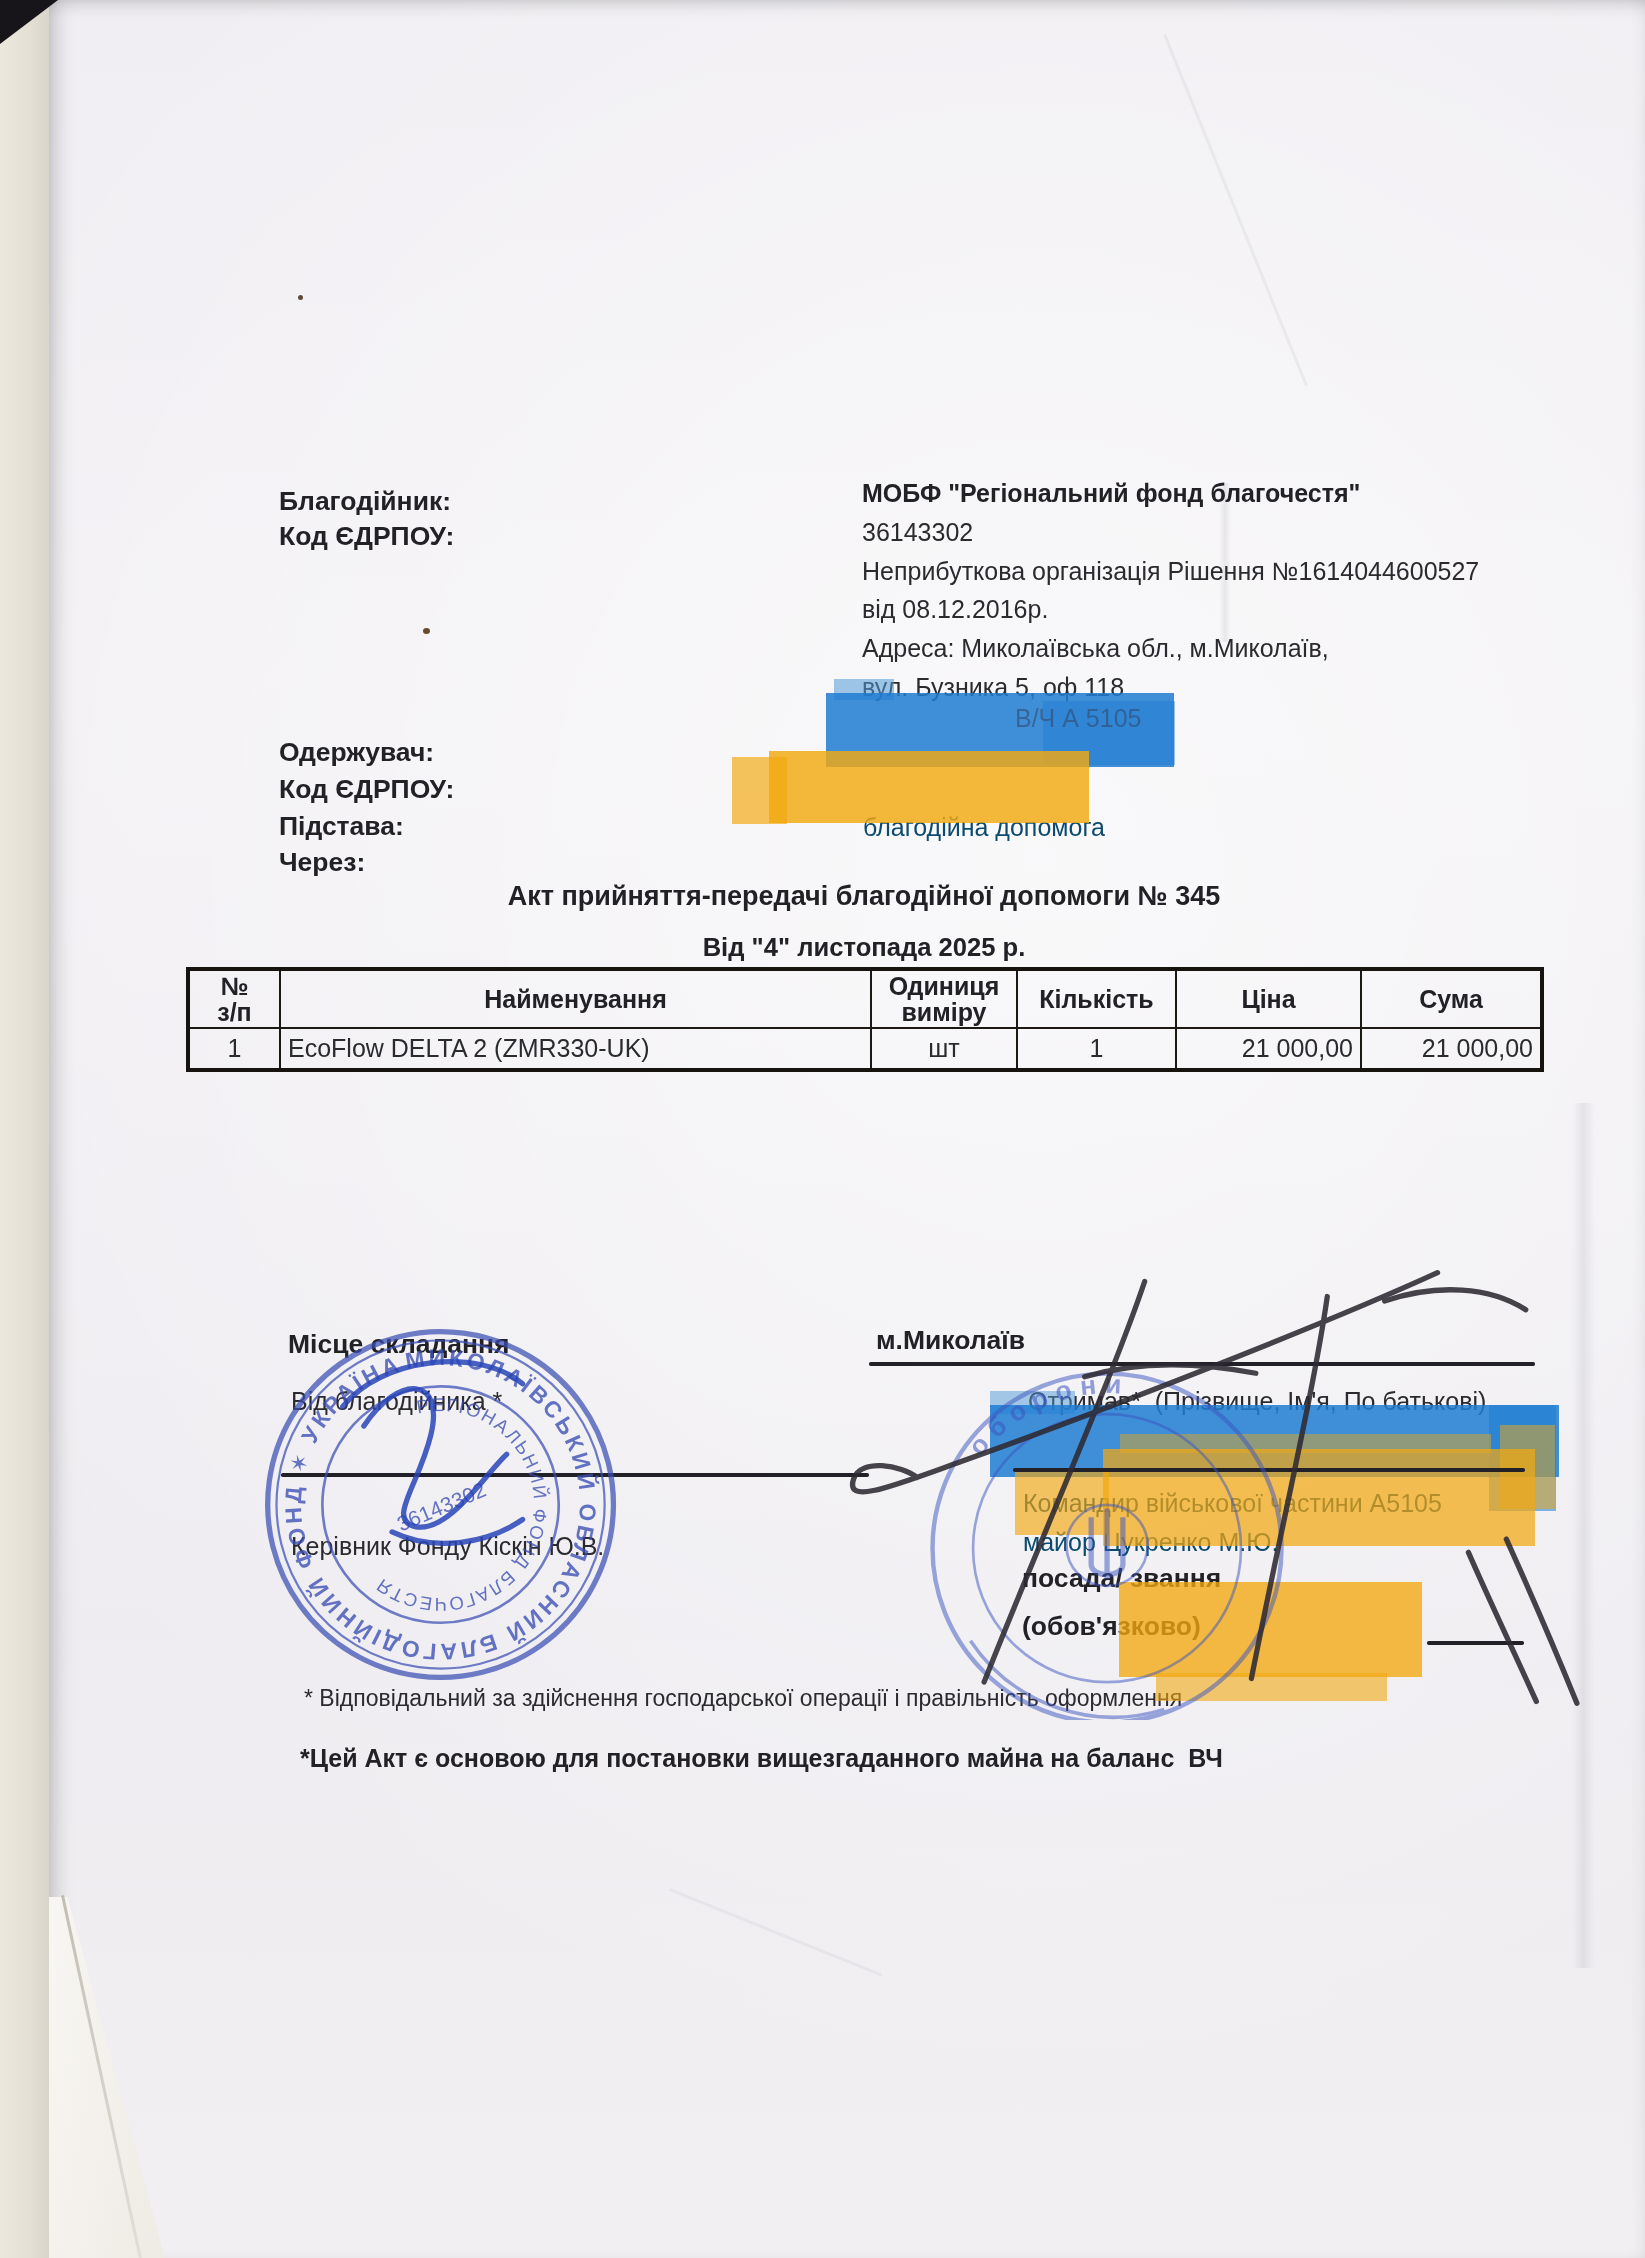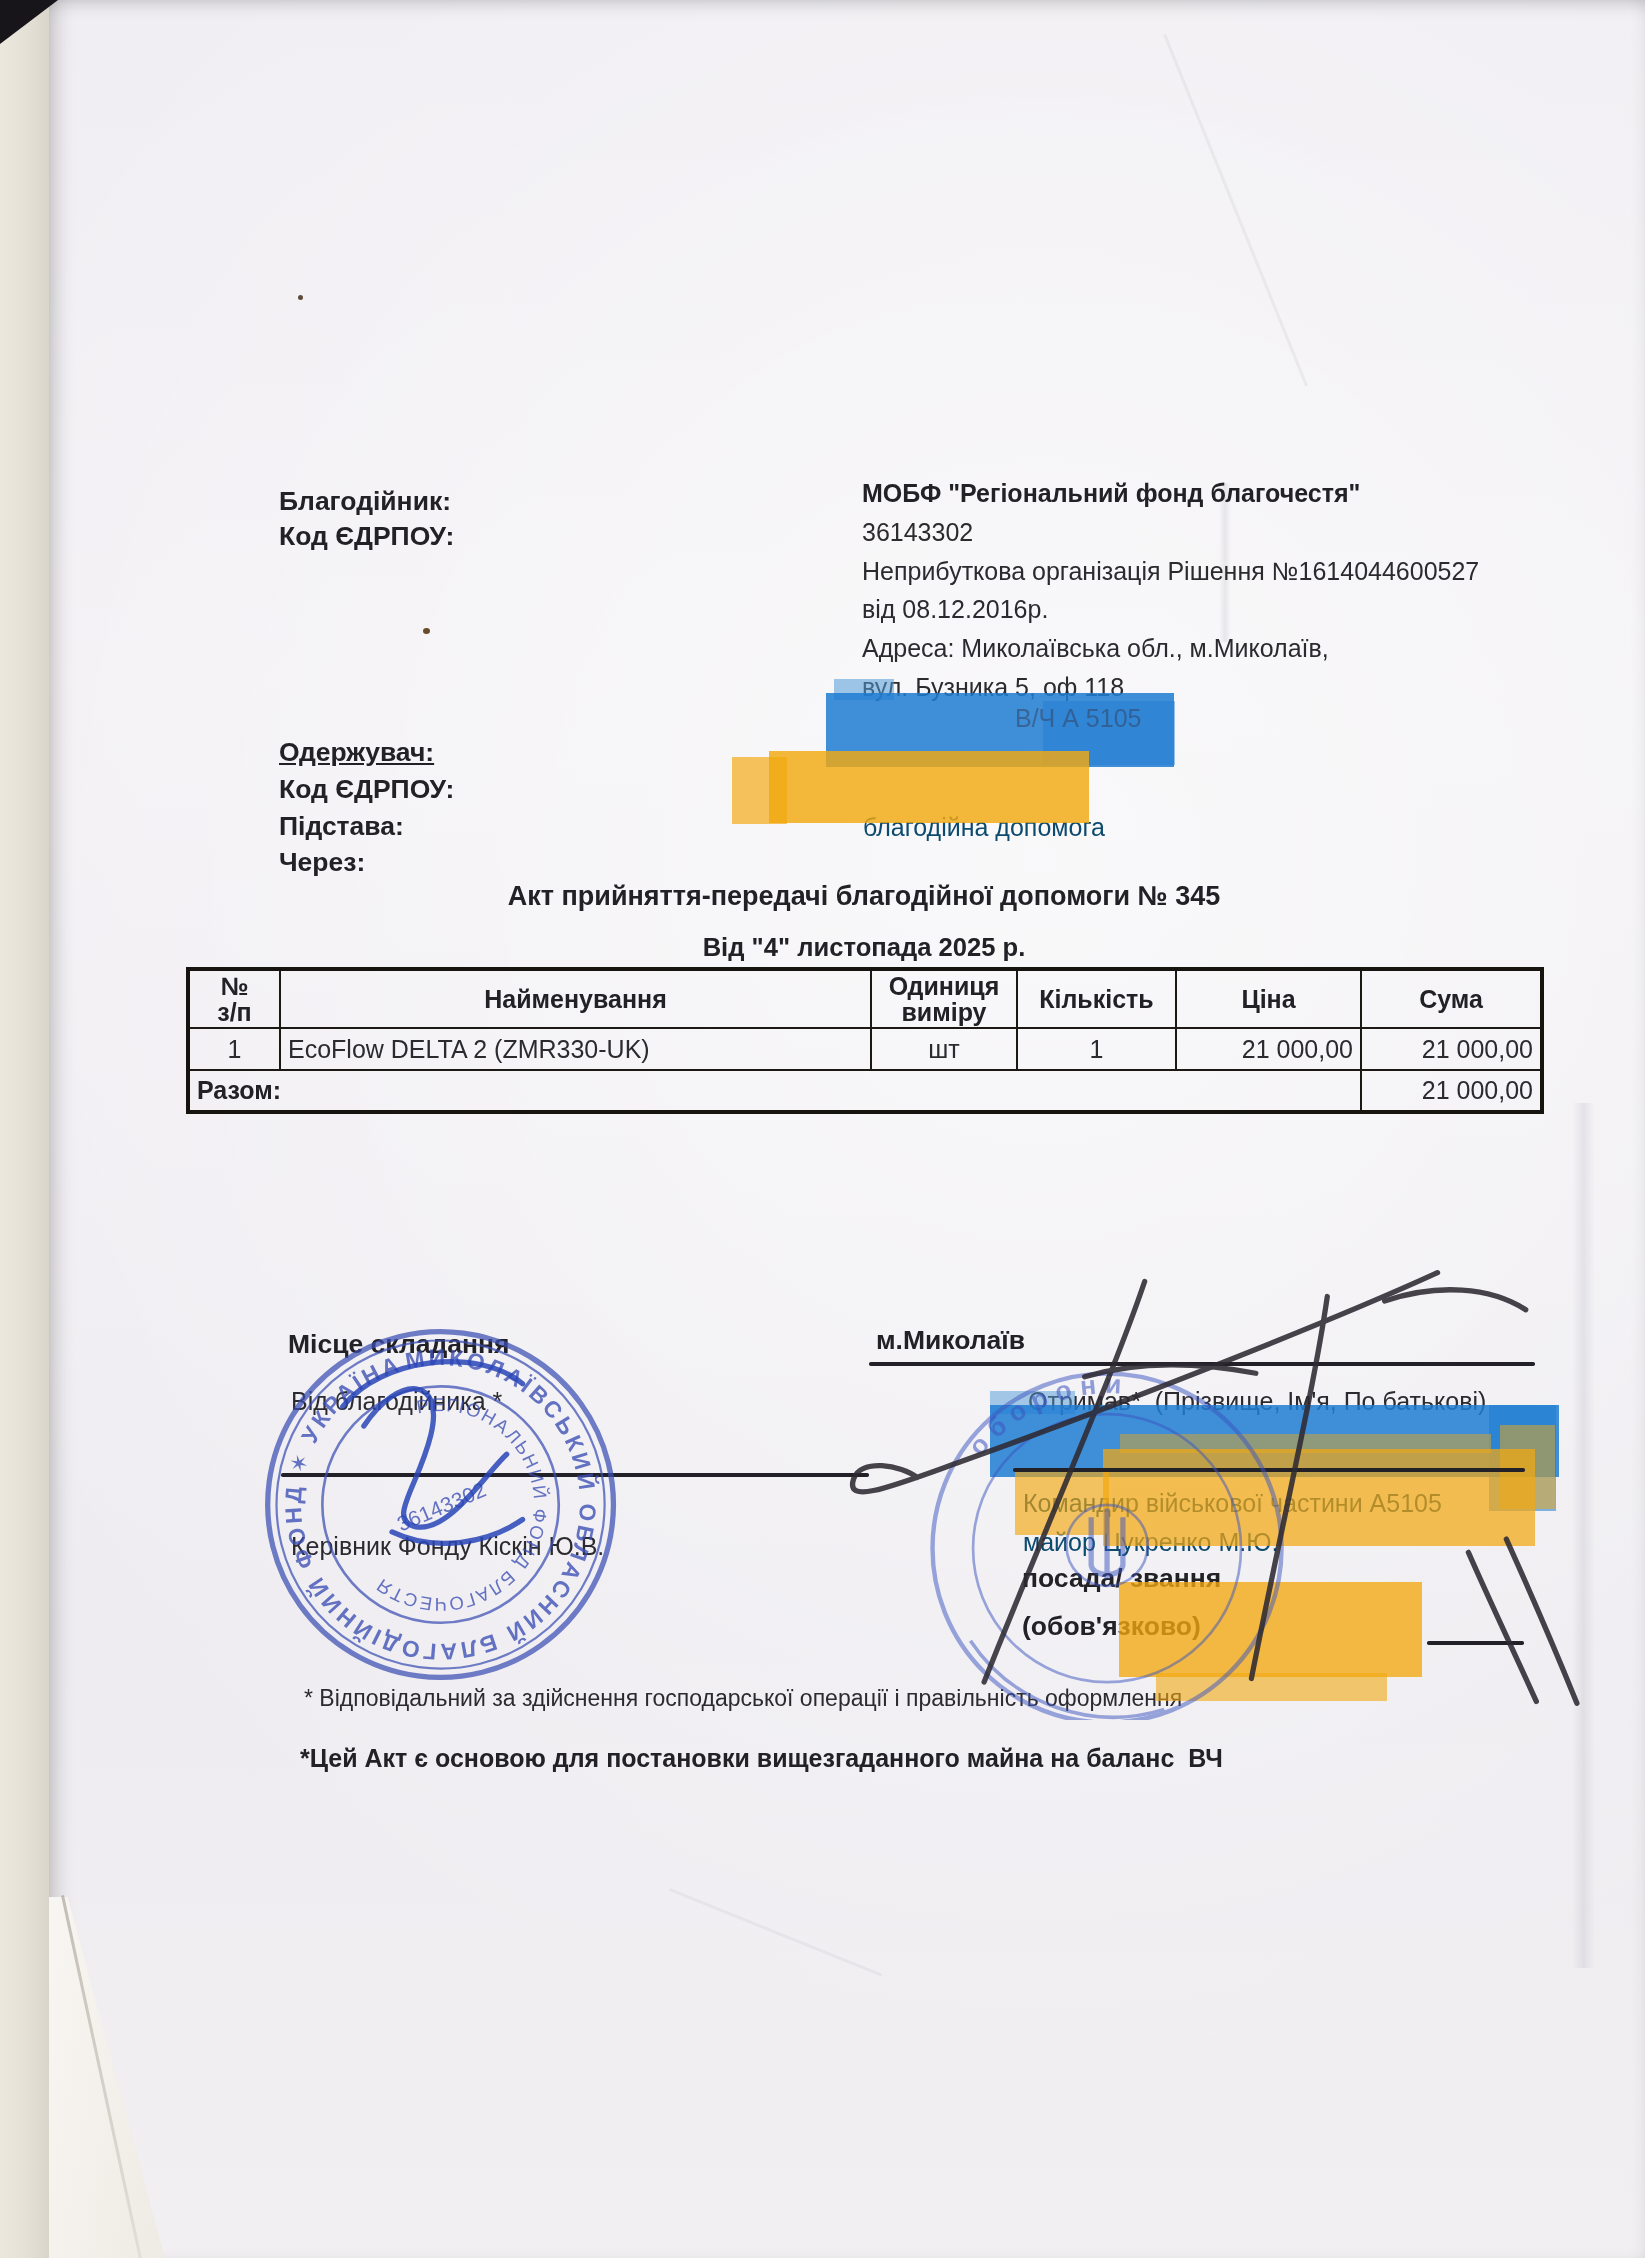--- a/index.html
+++ b/index.html
@@ -111,21 +111,21 @@
 <div class="abs lbl" style="left:279px;top:486px;">Благодійник:</div>
 <div class="abs lbl" style="left:279px;top:521px;">Код ЄДРПОУ:</div>
 
 <div class="abs txt bold" style="left:862px;top:479px;">МОБФ "Регіональний фонд благочестя"</div>
 <div class="abs txt" style="left:862px;top:518px;">36143302</div>
 <div class="abs txt" style="left:862px;top:557px;">Неприбуткова організація Рішення №1614044600527</div>
 <div class="abs txt" style="left:862px;top:595px;">від 08.12.2016р.</div>
 <div class="abs txt" style="left:862px;top:634px;">Адреса: Миколаївська обл., м.Миколаїв,</div>
 <div class="abs txt" style="left:862px;top:673px;">вул. Бузника 5, оф 118</div>
 
-<div class="abs lbl" style="left:279px;top:737px;text-decoration:underline;">Одержувач:</div>
+<div class="abs lbl" style="left:279px;top:737px;">Одержувач:</div>
 <div class="abs lbl" style="left:279px;top:774px;">Код ЄДРПОУ:</div>
 <div class="abs lbl" style="left:279px;top:811px;">Підстава:</div>
 <div class="abs lbl" style="left:279px;top:847px;">Через:</div>
 
 <div class="abs txt under-redaction" style="left:863px;top:813px;">благодійна допомога</div>
 <div class="abs txt ghost" style="left:1015px;top:704px;">В/Ч А 5105</div>
 
 <div class="abs redaction" style="left:834px;top:679px;width:60px;height:21px;background:rgba(80,155,215,.55);"></div>
 <div class="abs redaction" style="left:826px;top:693px;width:348px;height:74px;background:rgba(30,125,210,.85);"></div>
 <div class="abs redaction" style="left:1043px;top:701px;width:132px;height:64px;background:rgba(30,125,210,.45);"></div>
@@ -156,24 +156,20 @@
     <th>Сума</th>
   </tr>
   <tr style="height:42px">
     <td class="cc">1</td>
     <td class="cl">EcoFlow DELTA 2 (ZMR330-UK)</td>
     <td class="cc">шт</td>
     <td class="cc">1</td>
     <td class="cr">21 000,00</td>
     <td class="cr">21 000,00</td>
   </tr>
-  <tr style="height:42px">
-    <td class="cl bold" colspan="5">Разом:</td>
-    <td class="cr">21 000,00</td>
-  </tr>
 </tbody>
   </table>
 
 <div class="abs lbl" style="left:288px;top:1329px;">Місце складання</div>
 <div class="abs lbl" style="left:876px;top:1325px;">м.Миколаїв</div>
 <div class="abs sigline" style="left:869px;top:1362px;width:666px;"></div>
 
 <div class="abs txt" style="left:291px;top:1387px;">Від благодійника *</div>
 <div class="abs sigline" style="left:281px;top:1473px;width:588px;"></div>
 <div class="abs txt" style="left:291px;top:1532px;">Керівник Фонду Кіскін Ю.В.</div>

